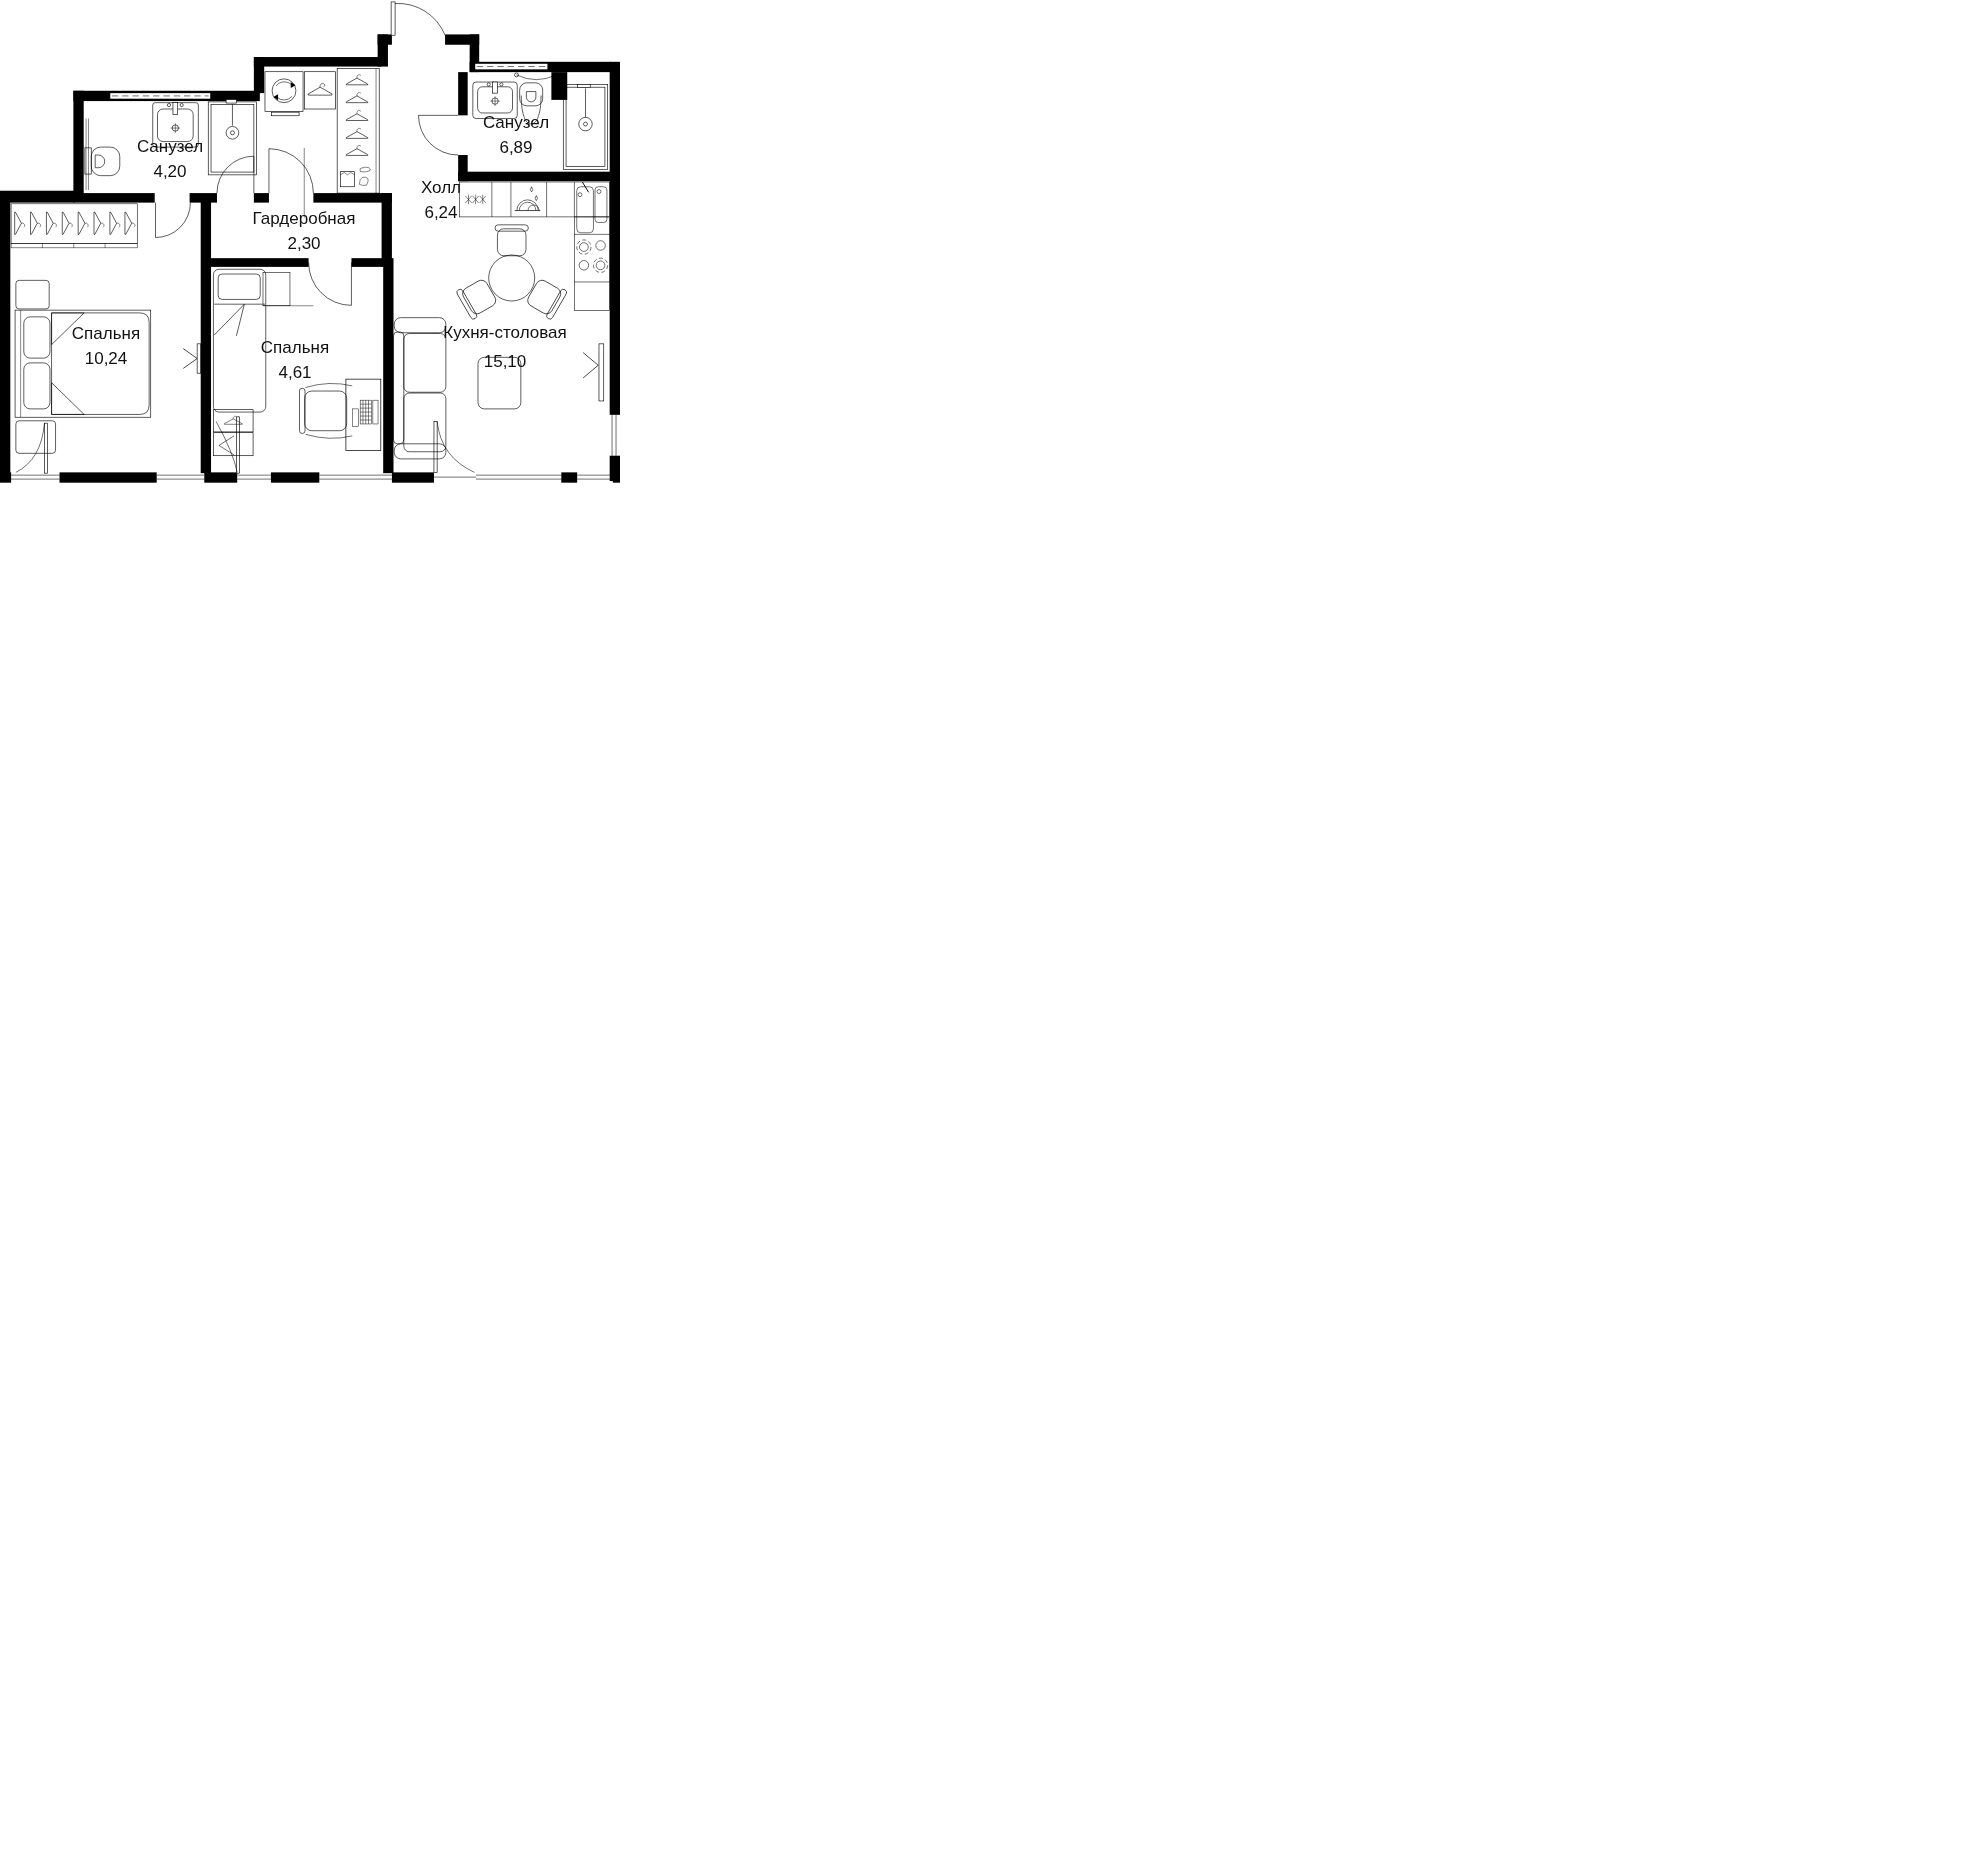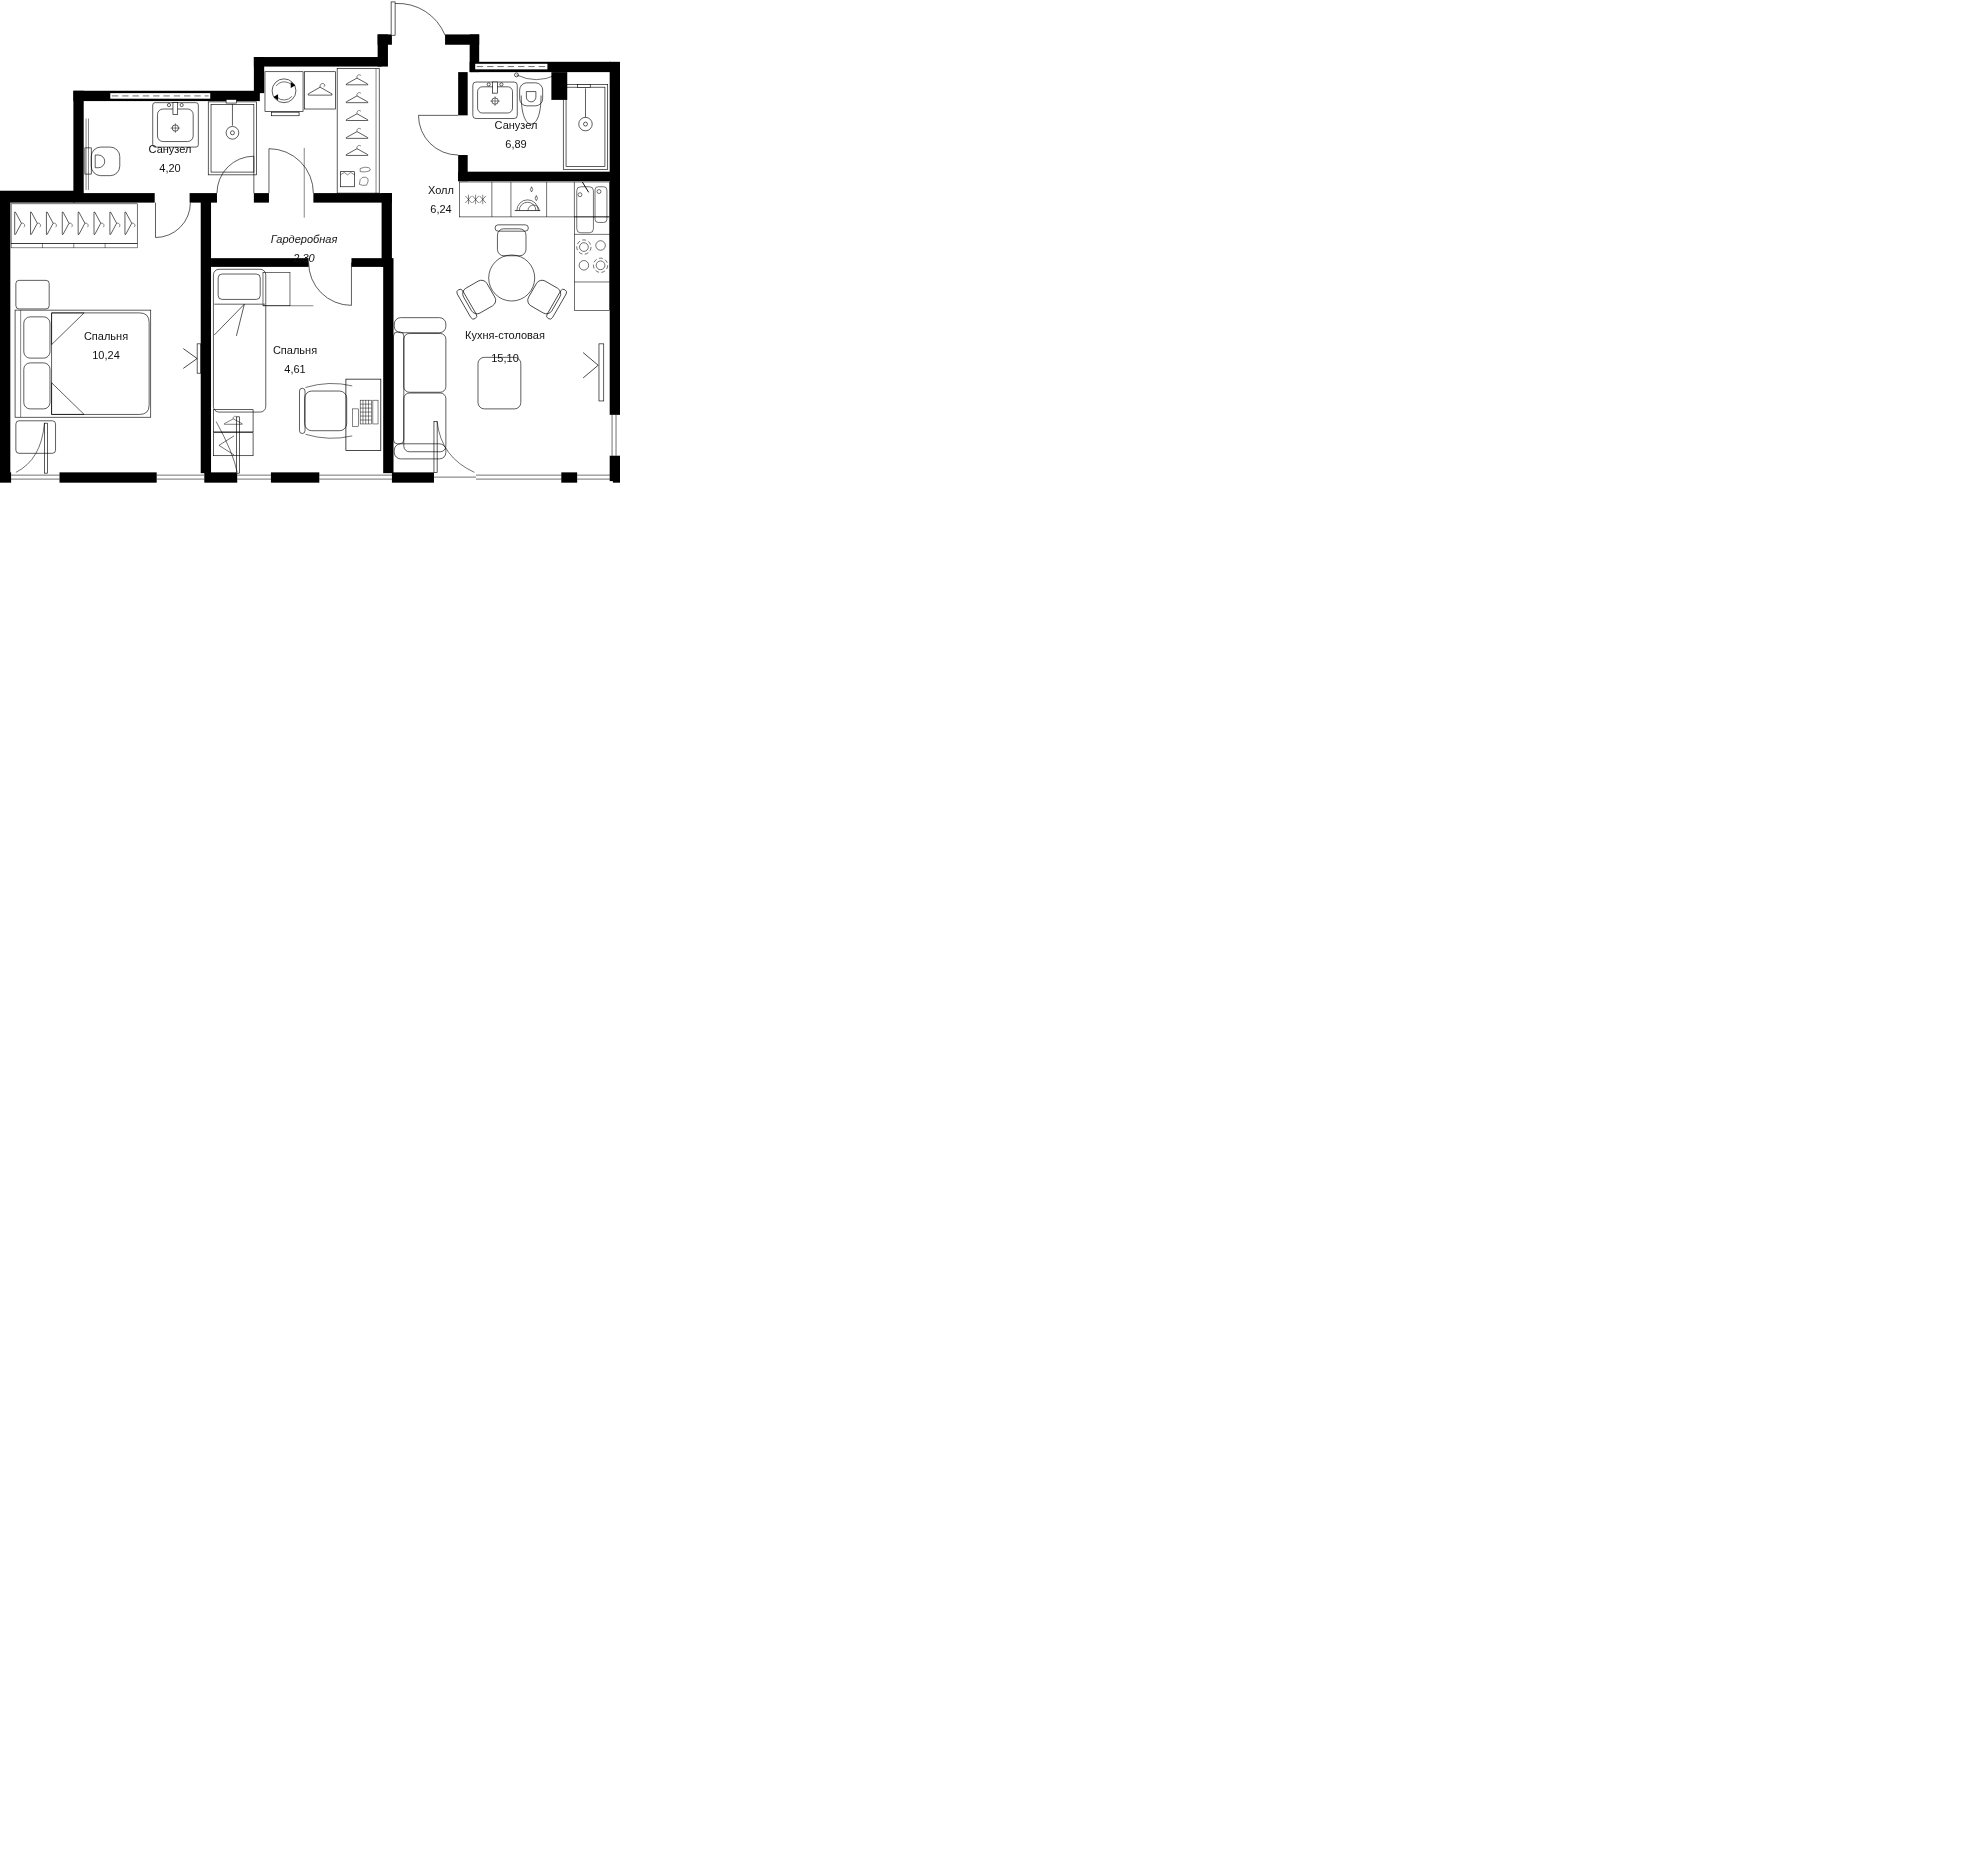--- a/index.html
+++ b/index.html
@@ -1,21 +1,21 @@
 <!DOCTYPE html>
 <html style="font-size:6.4px"><head>
 <meta charset="utf-8">
 <style>
   html,body{margin:0;padding:0;background:#ffffff;}
   body{font-family:"Liberation Sans", sans-serif;}
   #plan-wrap{position:relative;width:620px;height:483px;background:#fff;overflow:hidden;}
   #plan-svg{position:absolute;left:0;top:0;}
   .room-label{position:absolute;transform:translate(-50%,-50%);display:flex;flex-direction:column;
               gap:8px;text-align:center;color:#111;pointer-events:none;}
-  .room-label .line{font-size:11px;line-height:1;white-space:nowrap;}
+  .room-label .line{font-size:17px;line-height:1;white-space:nowrap;}
 </style>
 </head>
 <body>
 
 <div id="plan-wrap">
 <svg id="plan-svg" width="620" height="483" viewBox="0 0 1563 1216" fill="none" stroke="none">
 
   <g fill="#000">
     <rect x="185" y="228" width="470" height="26"></rect>
     <rect x="185" y="228" width="26" height="262"></rect>
@@ -387,21 +387,21 @@
 </svg>
 
   <div class="room-label" style="left:170px;top:159px;">
     <span class="line">Санузел</span>
     <span class="line">4,20</span>
   </div>
   <div class="room-label" style="left:516px;top:135px;">
     <span class="line">Санузел</span>
     <span class="line">6,89</span>
   </div>
-  <div class="room-label" style="left:304px;top:249px;font-style:italic;">
+  <div class="room-label" style="left:304px;top:231px;">
     <span class="line">Гардеробная</span>
     <span class="line">2,30</span>
   </div>
   <div class="room-label" style="left:414px;top:200px;margin-left:27px;">
     <span class="line">Холл</span>
     <span class="line">6,24</span>
   </div>
   <div class="room-label" style="left:106px;top:346px;">
     <span class="line">Спальня</span>
     <span class="line">10,24</span>

